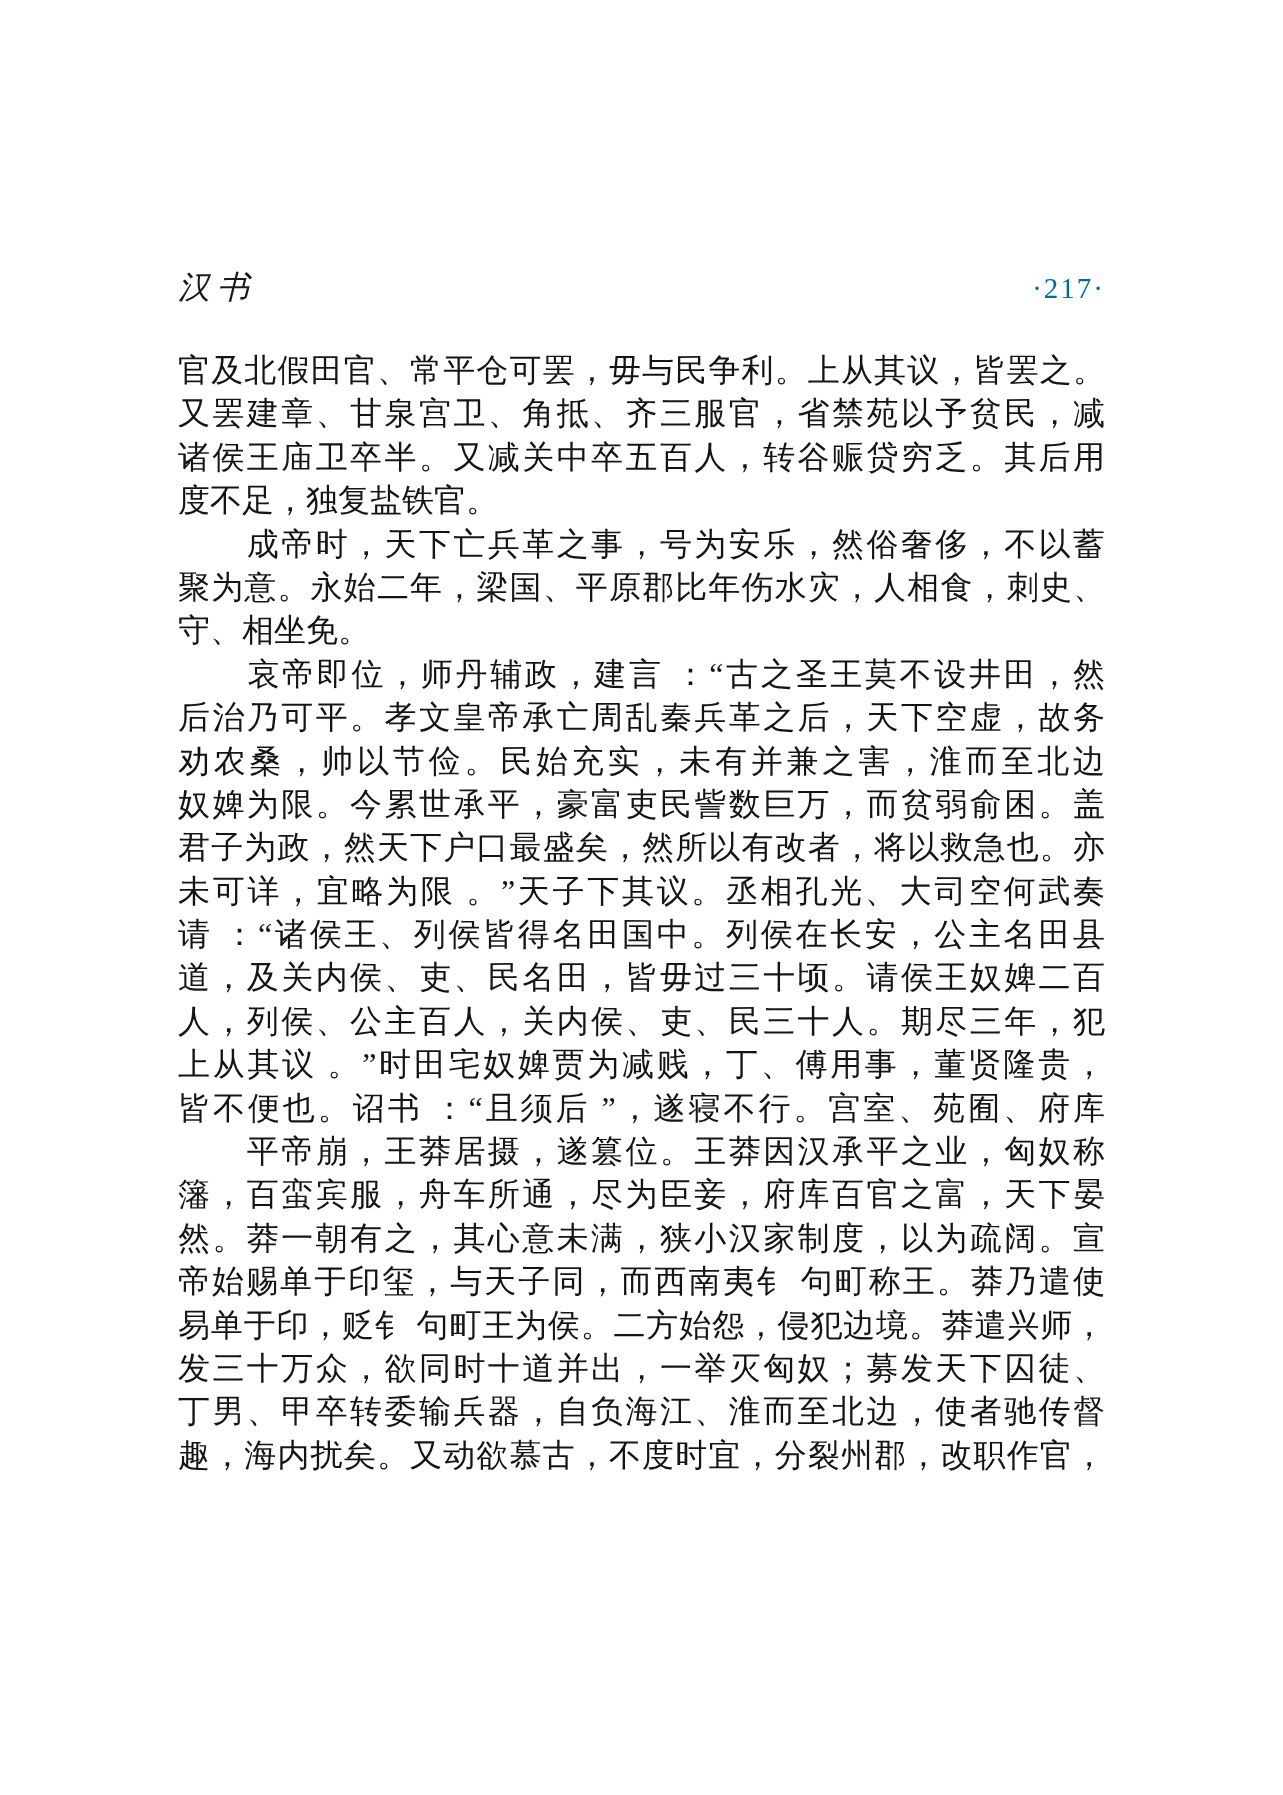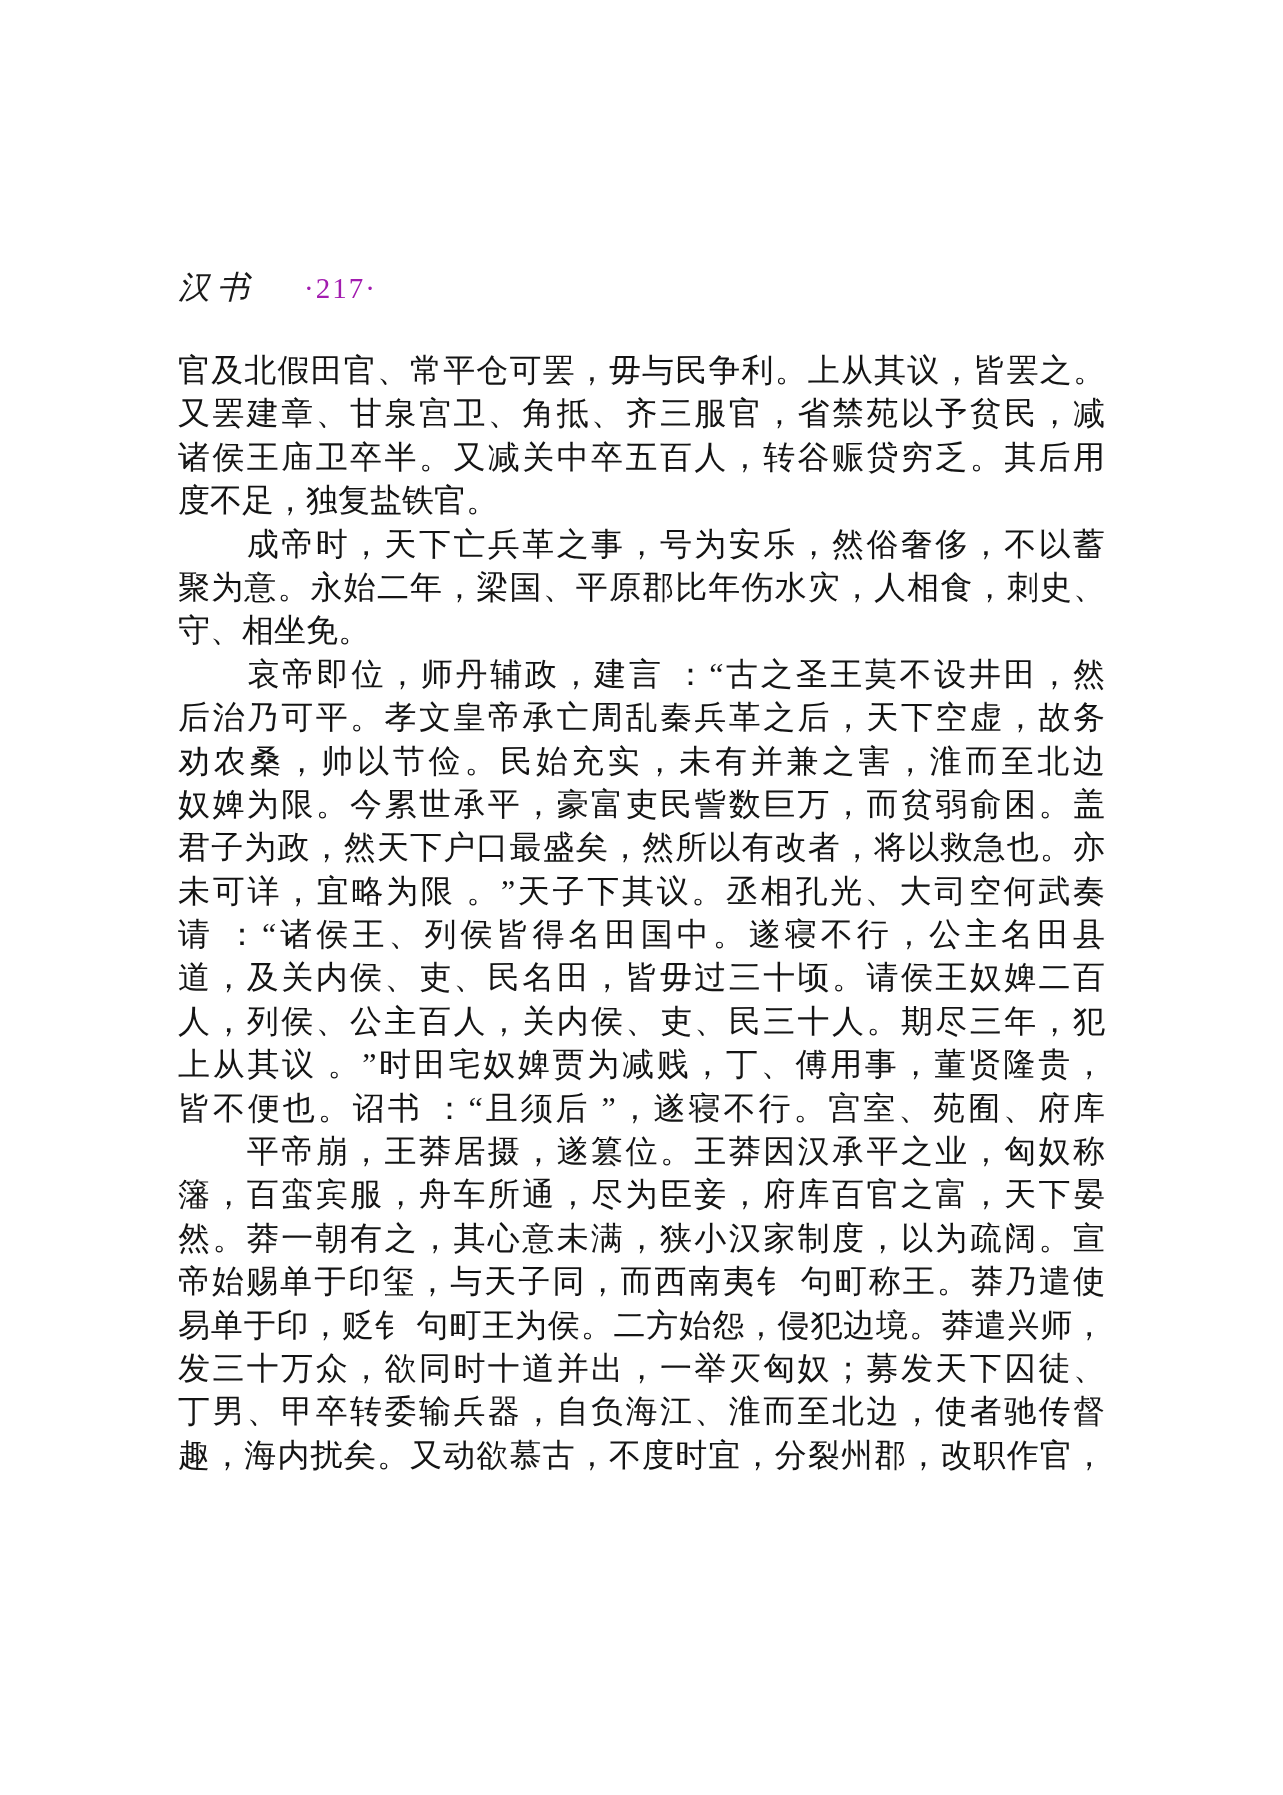--- a/index.html
+++ b/index.html
@@ -15,33 +15,34 @@
     color: #121212;
     overflow: hidden;
     font-family: "Liberation Serif", "DejaVu Serif", serif;
   }
   .page-header {
     position: absolute;
     left: 178px;
     top: 266px;
     width: 927px;
     display: flex;
+    justify-content: space-between;
     align-items: baseline;
     gap: 48px;
   }
   .book-title {
     font-size: 32px;
     font-style: italic; 
     letter-spacing: 7px;
     color: #1a1a1a;
   }
   .page-number {
     font-size: 29px;
     letter-spacing: 2px;
-    color: #a21caf;
+    color: #0369a1;
   }
   .body-text {
     position: absolute;
     left: 178px;
     top: 349px;
     width: 927px;
     font-size: 32px;
     line-height: 43.4px;
     color: #141414;
   }
@@ -71,21 +72,21 @@
       <div class="text-line para-last">度不足，独复盐铁官。</div>
       <div class="text-line">　　成帝时，天下亡兵革之事，号为安乐，然俗奢侈，不以蓄</div>
       <div class="text-line">聚为意。永始二年，梁国、平原郡比年伤水灾，人相食，刺史、</div>
       <div class="text-line para-last">守、相坐免。</div>
       <div class="text-line">　　哀帝即位，师丹辅政，建言 ：“古之圣王莫不设井田，然</div>
       <div class="text-line">后治乃可平。孝文皇帝承亡周乱秦兵革之后，天下空虚，故务</div>
       <div class="text-line">劝农桑，帅以节俭。民始充实，未有并兼之害，淮而至北边</div>
       <div class="text-line">奴婢为限。今累世承平，豪富吏民訾数巨万，而贫弱俞困。盖</div>
       <div class="text-line">君子为政，然天下户口最盛矣，然所以有改者，将以救急也。亦</div>
       <div class="text-line">未可详，宜略为限 。”天子下其议。丞相孔光、大司空何武奏</div>
-      <div class="text-line">请 ：“诸侯王、列侯皆得名田国中。遂寝不行，公主名田县</div>
+      <div class="text-line">请 ：“诸侯王、列侯皆得名田国中。列侯在长安，公主名田县</div>
       <div class="text-line">道，及关内侯、吏、民名田，皆毋过三十顷。请侯王奴婢二百</div>
       <div class="text-line">人，列侯、公主百人，关内侯、吏、民三十人。期尽三年，犯</div>
       <div class="text-line">上从其议 。”时田宅奴婢贾为减贱，丁、傅用事，董贤隆贵，</div>
       <div class="text-line">皆不便也。诏书 ：“且须后 ”，遂寝不行。宫室、苑囿、府库</div>
       <div class="text-line">　　平帝崩，王莽居摄，遂篡位。王莽因汉承平之业，匈奴称</div>
       <div class="text-line">籓，百蛮宾服，舟车所通，尽为臣妾，府库百官之富，天下晏</div>
       <div class="text-line">然。莽一朝有之，其心意未满，狭小汉家制度，以为疏阔。宣</div>
       <div class="text-line">帝始赐单于印玺，与天子同，而西南夷钅 句町称王。莽乃遣使</div>
       <div class="text-line">易单于印，贬钅 句町王为侯。二方始怨，侵犯边境。莽遣兴师，</div>
       <div class="text-line">发三十万众，欲同时十道并出，一举灭匈奴；募发天下囚徒、</div>

